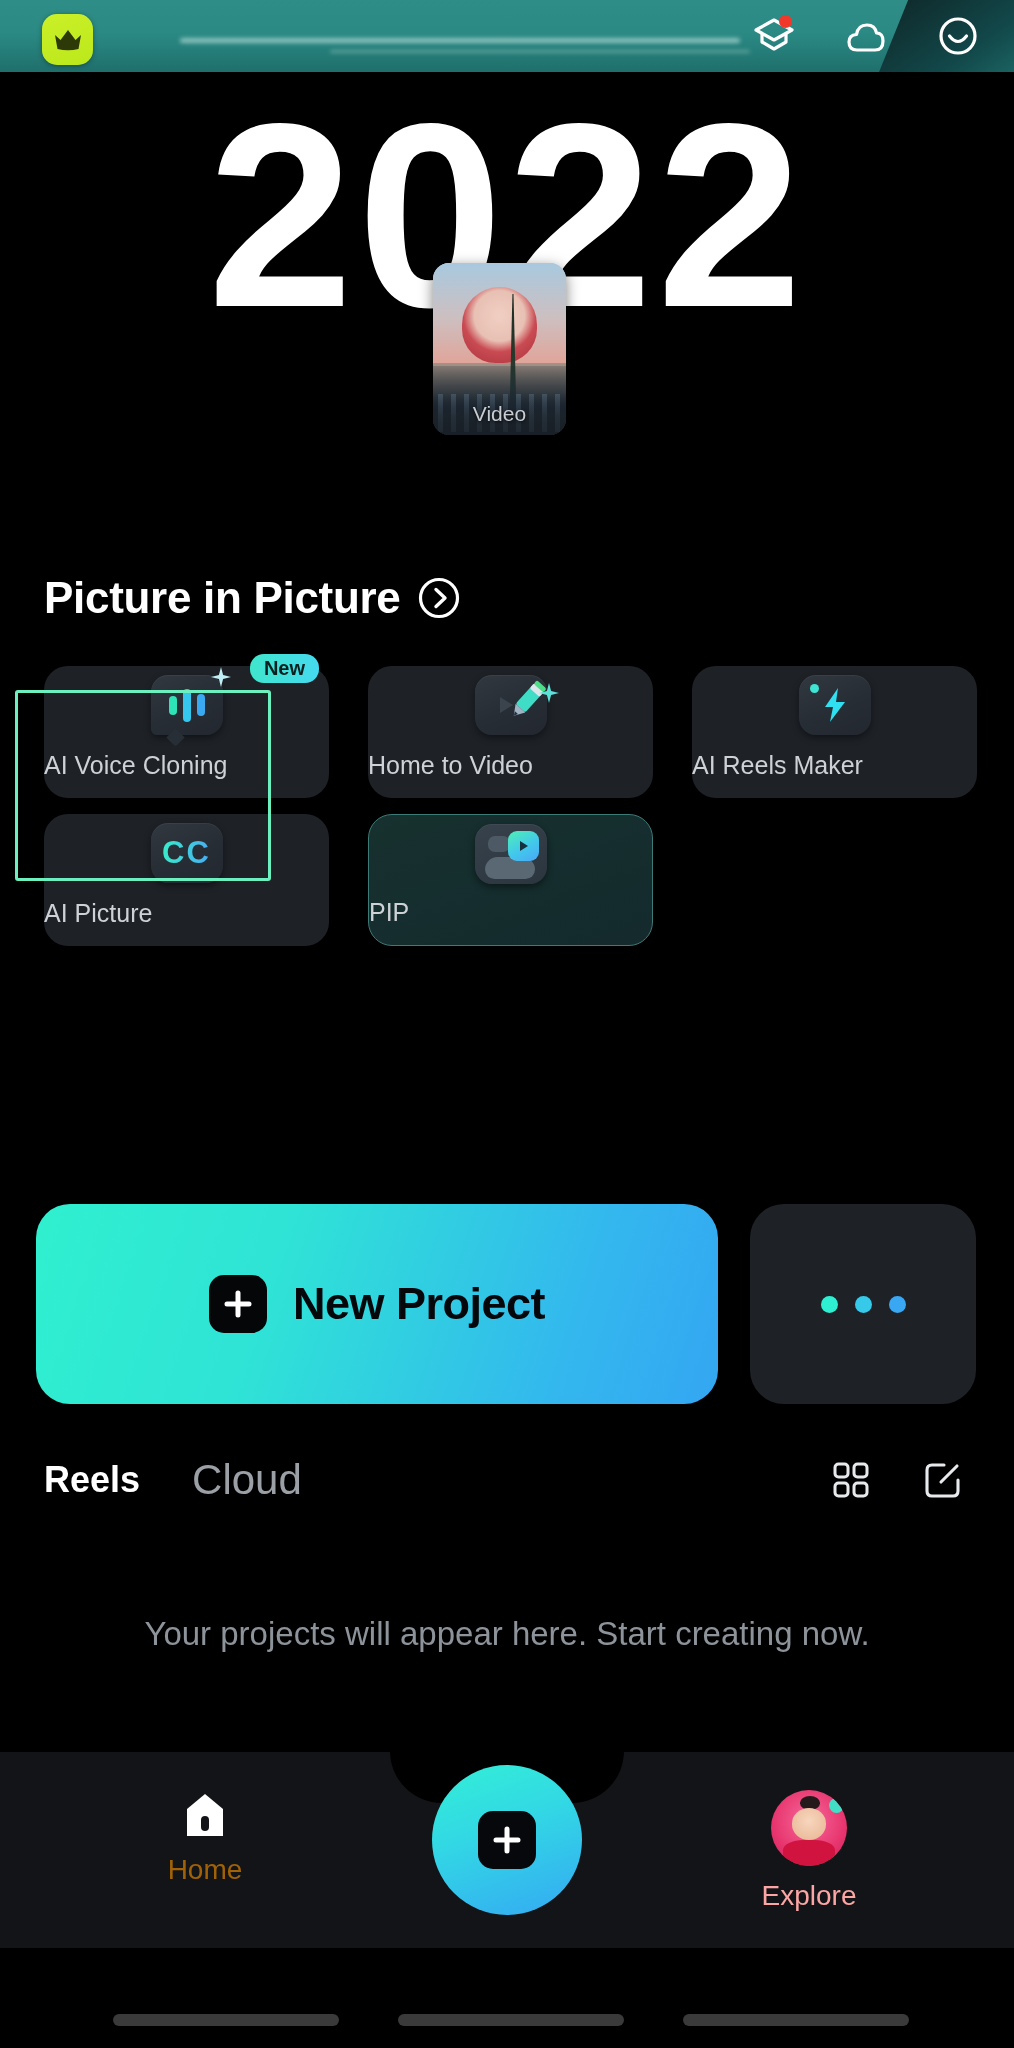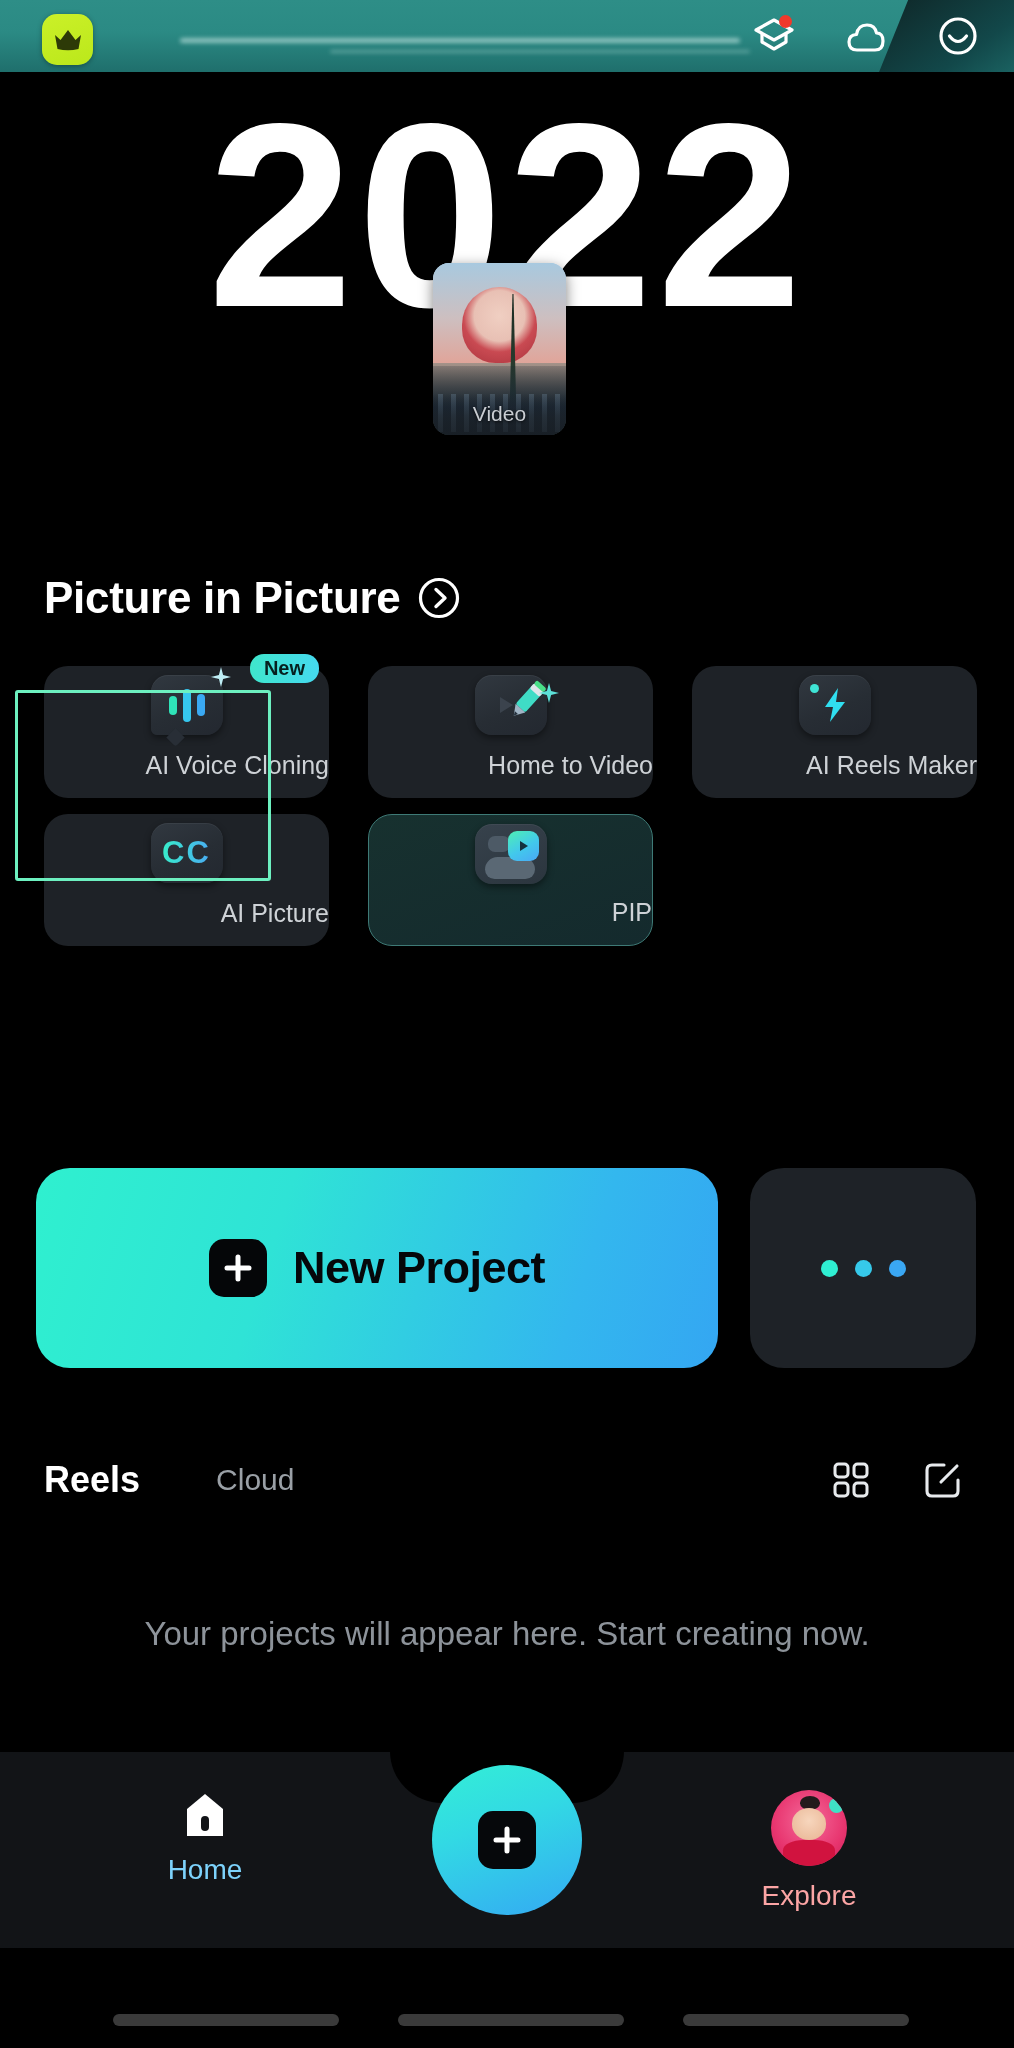--- a/index.html
+++ b/index.html
@@ -129,21 +129,21 @@
     background:#1e2227;
     display:flex; flex-direction:column; align-items:center;
     justify-content:flex-start; cursor:pointer;
   }
   .tool-card.highlight-pip {
     background:linear-gradient(160deg,#17312f 0%, #142a2d 100%);
     border:1.5px solid #3e7a76;
   }
   .tool-card.selected { }
   .tool-label {
-    position:absolute; bottom:18px; left:0; width:100%; text-align:right;
+    position:absolute; bottom:18px; left:0; width:100%; text-align:left;
     font-size:25px; color:#ced2d6; font-weight:400;
   }
   .tool-icon-wrap { position:relative; width:86px; height:78px;
     display:flex; align-items:center; justify-content:center; }
   .icon-tile {
     width:72px; height:60px; border-radius:17px;
     background:linear-gradient(155deg,#313840 0%, #272d34 55%, #232830 100%);
     display:flex; align-items:center; justify-content:center;
     box-shadow:0 3px 7px rgba(0,0,0,.45), inset 0 1px 0 rgba(255,255,255,.05);
     position:relative;
@@ -167,21 +167,21 @@
   
   .cc-text {
     font-size:31px; font-weight:700; letter-spacing:2px;
     background:linear-gradient(95deg,#37efc9 0%, #4aa9f5 100%);
     -webkit-background-clip:text; background-clip:text; color:transparent;
     font-family:"Liberation Sans", sans-serif;
   }
 
   
   #np-row {
-    position:absolute; left:36px; top:1168px; width:940px; height:200px;
+    position:absolute; left:36px; top:1204px; width:940px; height:200px;
     display:flex; gap:32px;
   }
   #new-project-btn {
     width:682px; height:200px; border-radius:34px;
     background:linear-gradient(108deg,#2ff0cf 0%, #2fe3d6 35%, #33b7ee 78%, #34a6f2 100%);
     display:flex; align-items:center; justify-content:center; gap:26px;
     cursor:pointer;
   }
   #np-plus {
     width:58px; height:58px; border-radius:15px; background:#050608;
@@ -194,21 +194,21 @@
     cursor:pointer;
   }
   #more-btn .d { width:17px; height:17px; border-radius:50%; }
 
   
   #projects-bar {
     position:absolute; left:0; top:1440px; width:1014px; height:80px;
     display:flex; align-items:center; padding:0 44px;
   }
   #tab-draft { font-size:36px; font-weight:700; color:#ffffff; cursor:pointer; }
-  #tab-cloud { font-size:30px; font-weight:400; color:#9aa0a6; margin-left:76px; cursor:pointer; }
+  #tab-cloud { font-size:42px; font-weight:400; color:#9aa0a6; margin-left:52px; cursor:pointer; }
   #projects-bar .spacer { flex:1; }
   #projects-bar .bicon { width:54px; height:54px; display:flex;
     align-items:center; justify-content:center; cursor:pointer; margin-left:38px; }
 
   #empty-state {
     position:absolute; left:0; top:1610px; width:1014px;
     padding:0 110px; text-align:center;
     font-size:33px; line-height:47px; color:#8d939a; font-weight:400;
   }
 
@@ -222,21 +222,21 @@
     background:#000; border-radius:0 0 120px 120px;
   }
   .nav-item {
     position:absolute; top:38px; width:210px;
     display:flex; flex-direction:column; align-items:center; gap:14px;
     cursor:pointer;
   }
   #nav-home { left:100px; }
   #nav-explore { left:704px; }
   .nav-label { font-size:28px; }
-  #nav-home .nav-label { color:#7dd3fc; }
+  #nav-home .nav-label { color:#a16207; }
   #nav-explore .nav-label { color:#fca5a5; }
   #nav-create {
     position:absolute; left:432px; top:13px; width:150px; height:150px;
     border-radius:50%;
     background:linear-gradient(160deg,#33efd6 0%, #32d9e4 40%, #34a9f3 100%);
     display:flex; align-items:center; justify-content:center;
     cursor:pointer;
   }
   #nav-create .blk {
     width:58px; height:58px; border-radius:15px; background:#06080b;

